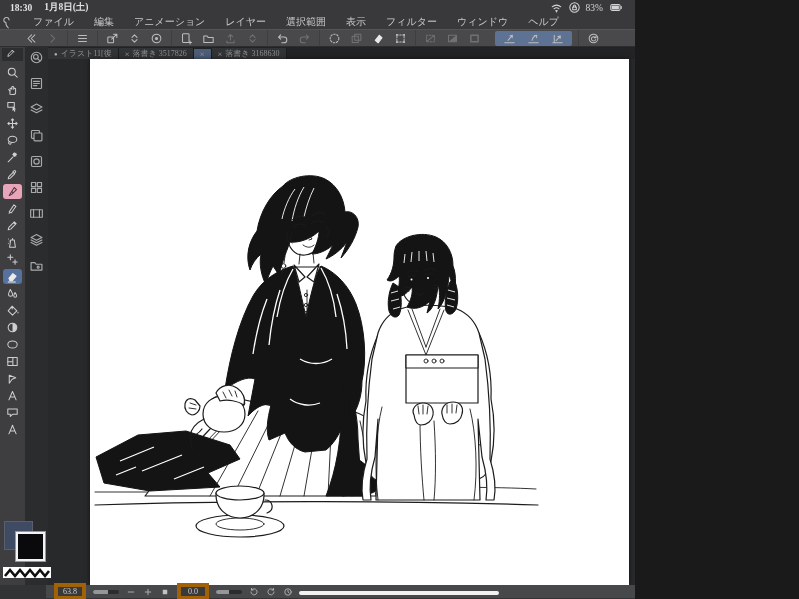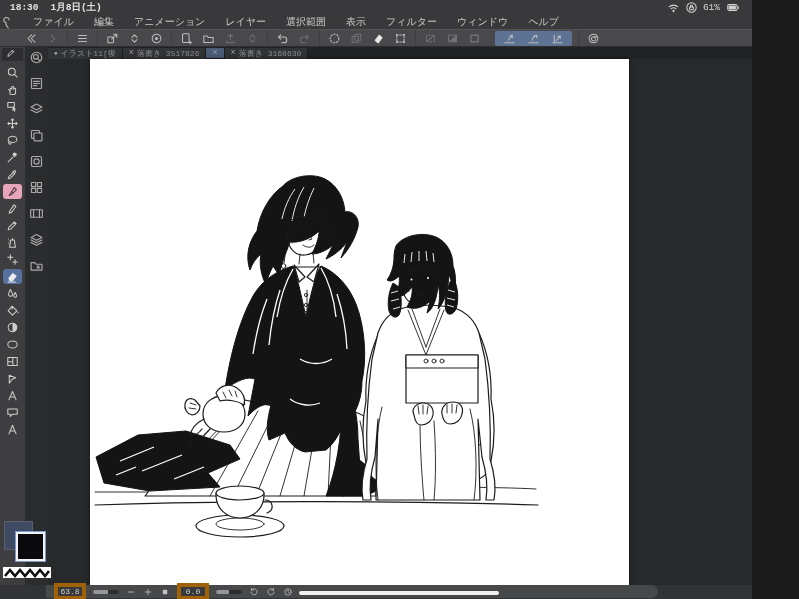--- a/index.html
+++ b/index.html
@@ -1,17 +1,17 @@
 <!DOCTYPE html>
 <html><head>
 <meta charset="utf-8">
 <style>
   html,body{margin:0;padding:0;background:#1a1a1a}
-  #screen{position:relative;width:752px;height:599px;background:#28292b;overflow:hidden;
-    font-family:Liberation Mono, monospace;color:#c6c6c6;-webkit-user-select:none}
+  #screen{position:relative;width:635px;height:599px;background:#28292b;overflow:hidden;
+    font-family:Liberation Serif, serif;color:#c6c6c6;-webkit-user-select:none}
   
   #statusbar{position:absolute;left:0;top:0;right:0;height:15px;background:#39393b;display:flex;
     align-items:center;padding:0 10px;box-sizing:border-box;font-size:9.5px;font-weight:bold;color:#e3e3e3;gap:12px}
   #statusbar .right{margin-left:auto;display:flex;align-items:center;gap:5px;font-weight:normal;color:#d5d5d5}
   .sic{width:13px;height:13px;display:inline-flex}
   
   #menubar{position:absolute;left:0;top:15px;right:0;height:14px;background:#39393b;display:flex;
     align-items:center;font-size:10px;color:#c9c9c9;}
   #menubar .logo{width:13px;height:13px;margin-right:10px;color:#b9b9b9}
   #menubar .mi{padding:0 10px;cursor:default}
@@ -19,21 +19,21 @@
   #cmdbar{position:absolute;left:0;top:29px;right:0;height:18px;background:#49494b;
     border-top:1px solid #545456;border-bottom:1px solid #2d2d2f;display:flex;align-items:center;
     padding-left:16px;box-sizing:border-box}
   .grp{display:flex;align-items:center;gap:9px;padding:0 8px;height:100%}
   .grp+.grp{border-left:1px solid #3e3e40}
   .grp.snap{background:#5e7294;border-radius:2px;height:15px;margin:0 6px;padding:0 8px;gap:11px;color:#e6ecf6;border-left:none}
   .cbtn{display:inline-flex;width:13px;height:13px;color:#bdbdbf}
   .cbtn.disabled{opacity:.35}
   .ic{width:100%;height:100%;stroke:currentColor;fill:none;stroke-width:1.4;stroke-linecap:round;stroke-linejoin:round}
   
-  #tabbar{position:absolute;left:48px;top:47px;right:0;height:12px;background:#222325;display:flex;align-items:center;font-size:8px}
+  #tabbar{position:absolute;left:48px;top:47px;right:0;height:12px;background:#222325;display:flex;align-items:flex-end;font-size:8px}
   .tab{display:flex;align-items:center;gap:3px;padding:0 6px;background:#323335;color:#8d8f93;
     border-right:1px solid #1b1c1e;white-space:nowrap;overflow:hidden;flex:none}
   .tab.active{background:#4c5d78;color:#d6dde9}
   .tab .dot{font-size:6px;color:#a9aeb6}
   .tab .x{font-size:8.5px;color:#9b9da1;cursor:default}
   
   #toolcol{position:absolute;left:0;top:47px;bottom:14px;width:25px;background:#3e3e40;display:flex;
     flex-direction:column;align-items:center;padding-top:1px;box-sizing:border-box;overflow:hidden}
   #toolhead{width:21px;height:13px;background:#2d2e30;display:flex;align-items:center;justify-content:center;color:#e8e8e8;margin-bottom:2px}
   #toolhead .ic{width:10px;height:10px}
@@ -84,21 +84,21 @@
             <circle cx="9" cy="15" r="1" fill="currentColor" stroke="none"></circle>
           </svg>
         </span>
       <span class="sic">
           <svg class="ic" viewBox="0 0 18 18">
             <circle cx="9" cy="9" r="6.5"></circle>
             <rect x="6.5" y="8.2" width="5" height="4"></rect>
             <path d="M7.5 8.2V7.2a1.5 1.5 0 0 1 3 0v1"></path>
           </svg>
         </span>
-      <span>61%</span>
+      <span>83%</span>
       <span class="sic" style="width:17px">
           <svg class="ic" viewBox="0 0 18 18">
             <rect x="1" y="5" width="13" height="8" rx="2"></rect>
             <rect x="2.3" y="6.3" width="10" height="5.4" fill="currentColor" stroke="none"></rect>
             <path d="M15.6 7.5v3"></path>
           </svg>
         </span>
     </span>
   </div>
 

